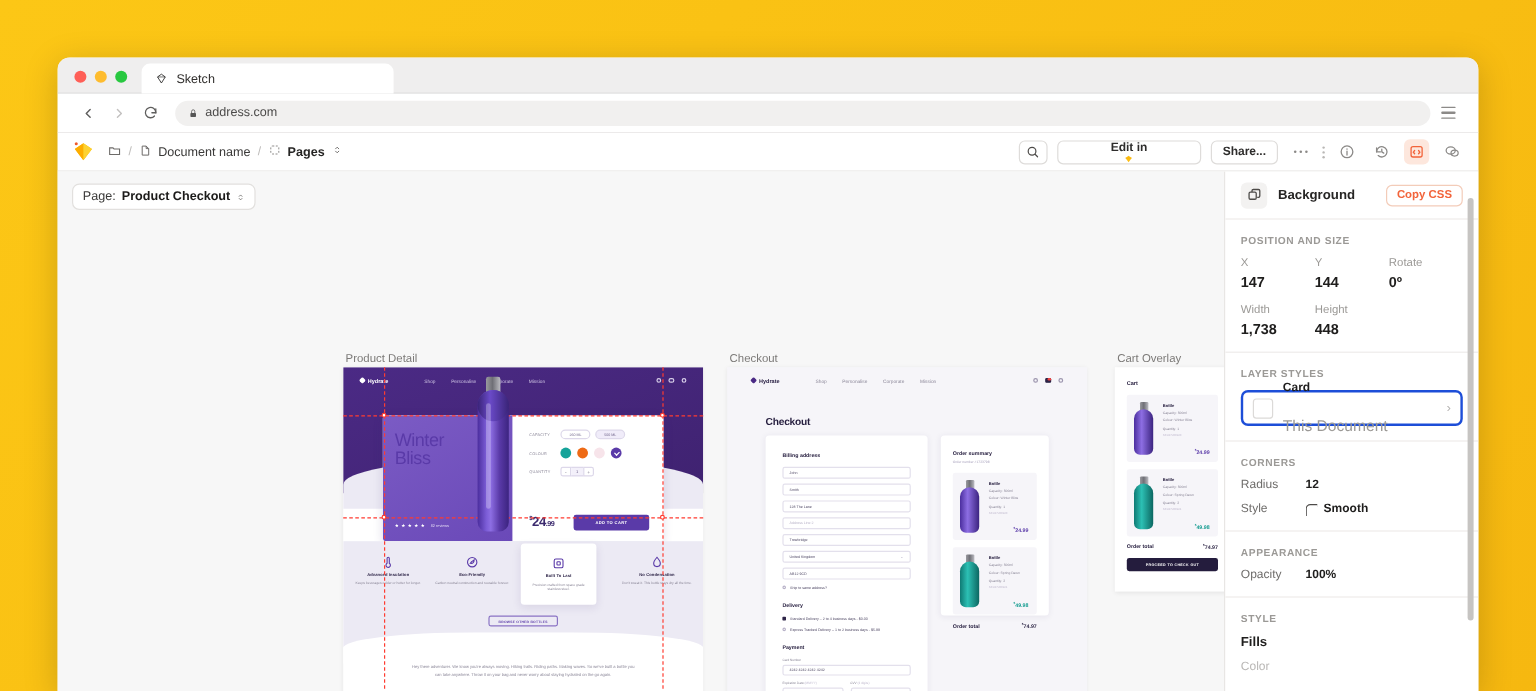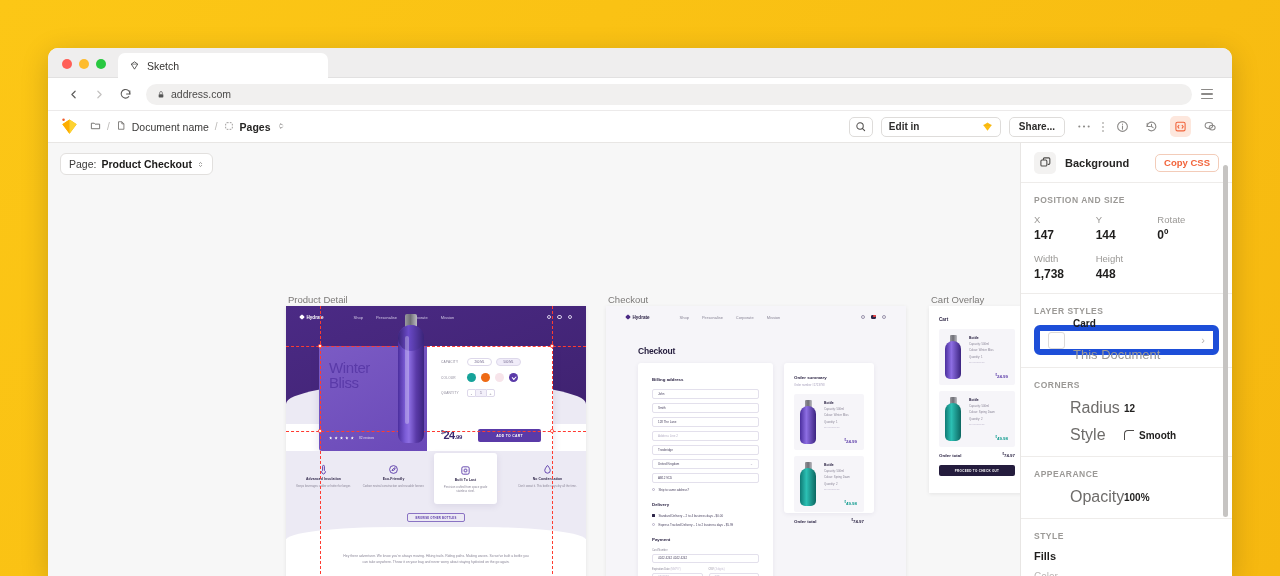--- a/index.html
+++ b/index.html
@@ -51,21 +51,21 @@
     padding:0 12px; border-bottom:1px solid #e8e6e4; gap:8px;
   }
   .crumbs{display:flex;align-items:center;gap:6px;font-size:10.5px;color:#3a3938;}
   .logo{width:19px;height:19px;position:relative;margin-right:5px;}
   .slash{color:#bcbab8;font-size:10px;}
   .crumb-doc{color:#3a3938;}
   .crumb-pages{font-weight:bold;color:#262524;text-align:center;}
   .spacer{flex:1;}
   .tbtn{
     height:20px;border:1px solid #dedcda;border-radius:5px;background:#fff;
-    display:flex;align-items:center;justify-content:center;font-size:10px;color:#2e2d2c;
+    display:flex;align-items:center;justify-content:center;font-size:10px;color:#2e2d2c;flex-direction:column;
   }
   .tbtn.sq{width:24px;}
   .tbtn.editin{width:120px;justify-content:space-between;padding:0 7px;font-weight:bold;}
   .tbtn.share{padding:0 9px;font-weight:bold;}
   .iconbtn{width:21px;height:21px;border-radius:5px;display:flex;align-items:center;justify-content:center;color:#7d7b79;}
   .iconbtn.active{background:#fde7dd;color:#f2643b;}
   .dots6{display:flex;flex-direction:column;gap:2px;align-items:center;}
   .dots6 i{width:2px;height:2px;background:#b9b7b5;border-radius:50%;}
 
   
@@ -209,27 +209,27 @@
   .ins-thumb{width:22px;height:22px;background:#f3f2f1;border-radius:5px;display:flex;align-items:center;justify-content:center;color:#4d4b49;}
   .ins-name{font-size:11px;font-weight:bold;color:#262524;flex:1;}
   .copycss{height:18px;padding:0 8px;border:1px solid #f3ccb9;border-radius:5px;color:#f2643b;font-size:9.5px;font-weight:bold;display:flex;align-items:center;}
   .ins-sec{padding:12px 13px;border-bottom:1px solid #eeecea;}
   .ins-t{font-size:8.5px;font-weight:bold;letter-spacing:.5px;color:#9b9996;margin-bottom:9px;}
   .grid3{display:flex;}
   .g3c{flex:1;}
   .glab{font-size:9.5px;color:#9b9996;margin-bottom:3px;}
   .gval{font-size:12px;font-weight:bold;color:#1f1e1d;}
   .mt{margin-top:11px;}
-  .stylecard{border:6px solid #1d4ed8;border-radius:6px;height:30px;display:flex;align-items:center;padding:0 8px;gap:8px;}
+  .stylecard{border:2px solid #1d4ed8;border-radius:6px;height:30px;display:flex;align-items:center;padding:0 8px;gap:8px;}
   .sq-pre{width:17px;height:17px;border:1px solid #dcdad8;border-radius:3px;background:#fff;}
   .sc-n{font-size:10px;font-weight:bold;color:#1f1e1d;}
   .sc-s{font-size:13px;color:#9b9996;margin-top:18px;}
   .chev{margin-left:auto;color:#b5b3b1;font-size:11px;}
   .rowkv{display:flex;align-items:center;margin-bottom:9px;}
-  .rowkv .k{width:54px;font-size:16px;color:#6e6c6a;margin-left:36px;}
+  .rowkv .k{width:54px;font-size:10px;color:#6e6c6a;}
   .rowkv .v{font-size:10px;font-weight:bold;color:#1f1e1d;display:flex;align-items:center;gap:5px;}
   .smooth-ic{width:10px;height:10px;border-top:1.6px solid #4d4b49;border-left:1.6px solid #4d4b49;border-radius:4px 0 0 0;}
   .ins-sb{position:absolute;right:4px;top:22px;width:5px;height:352px;background:#c6c4c2;border-radius:3px;}
 </style>
 </head>
 <body>
 
 <div class="browser">
 
   <div class="titlebar">

